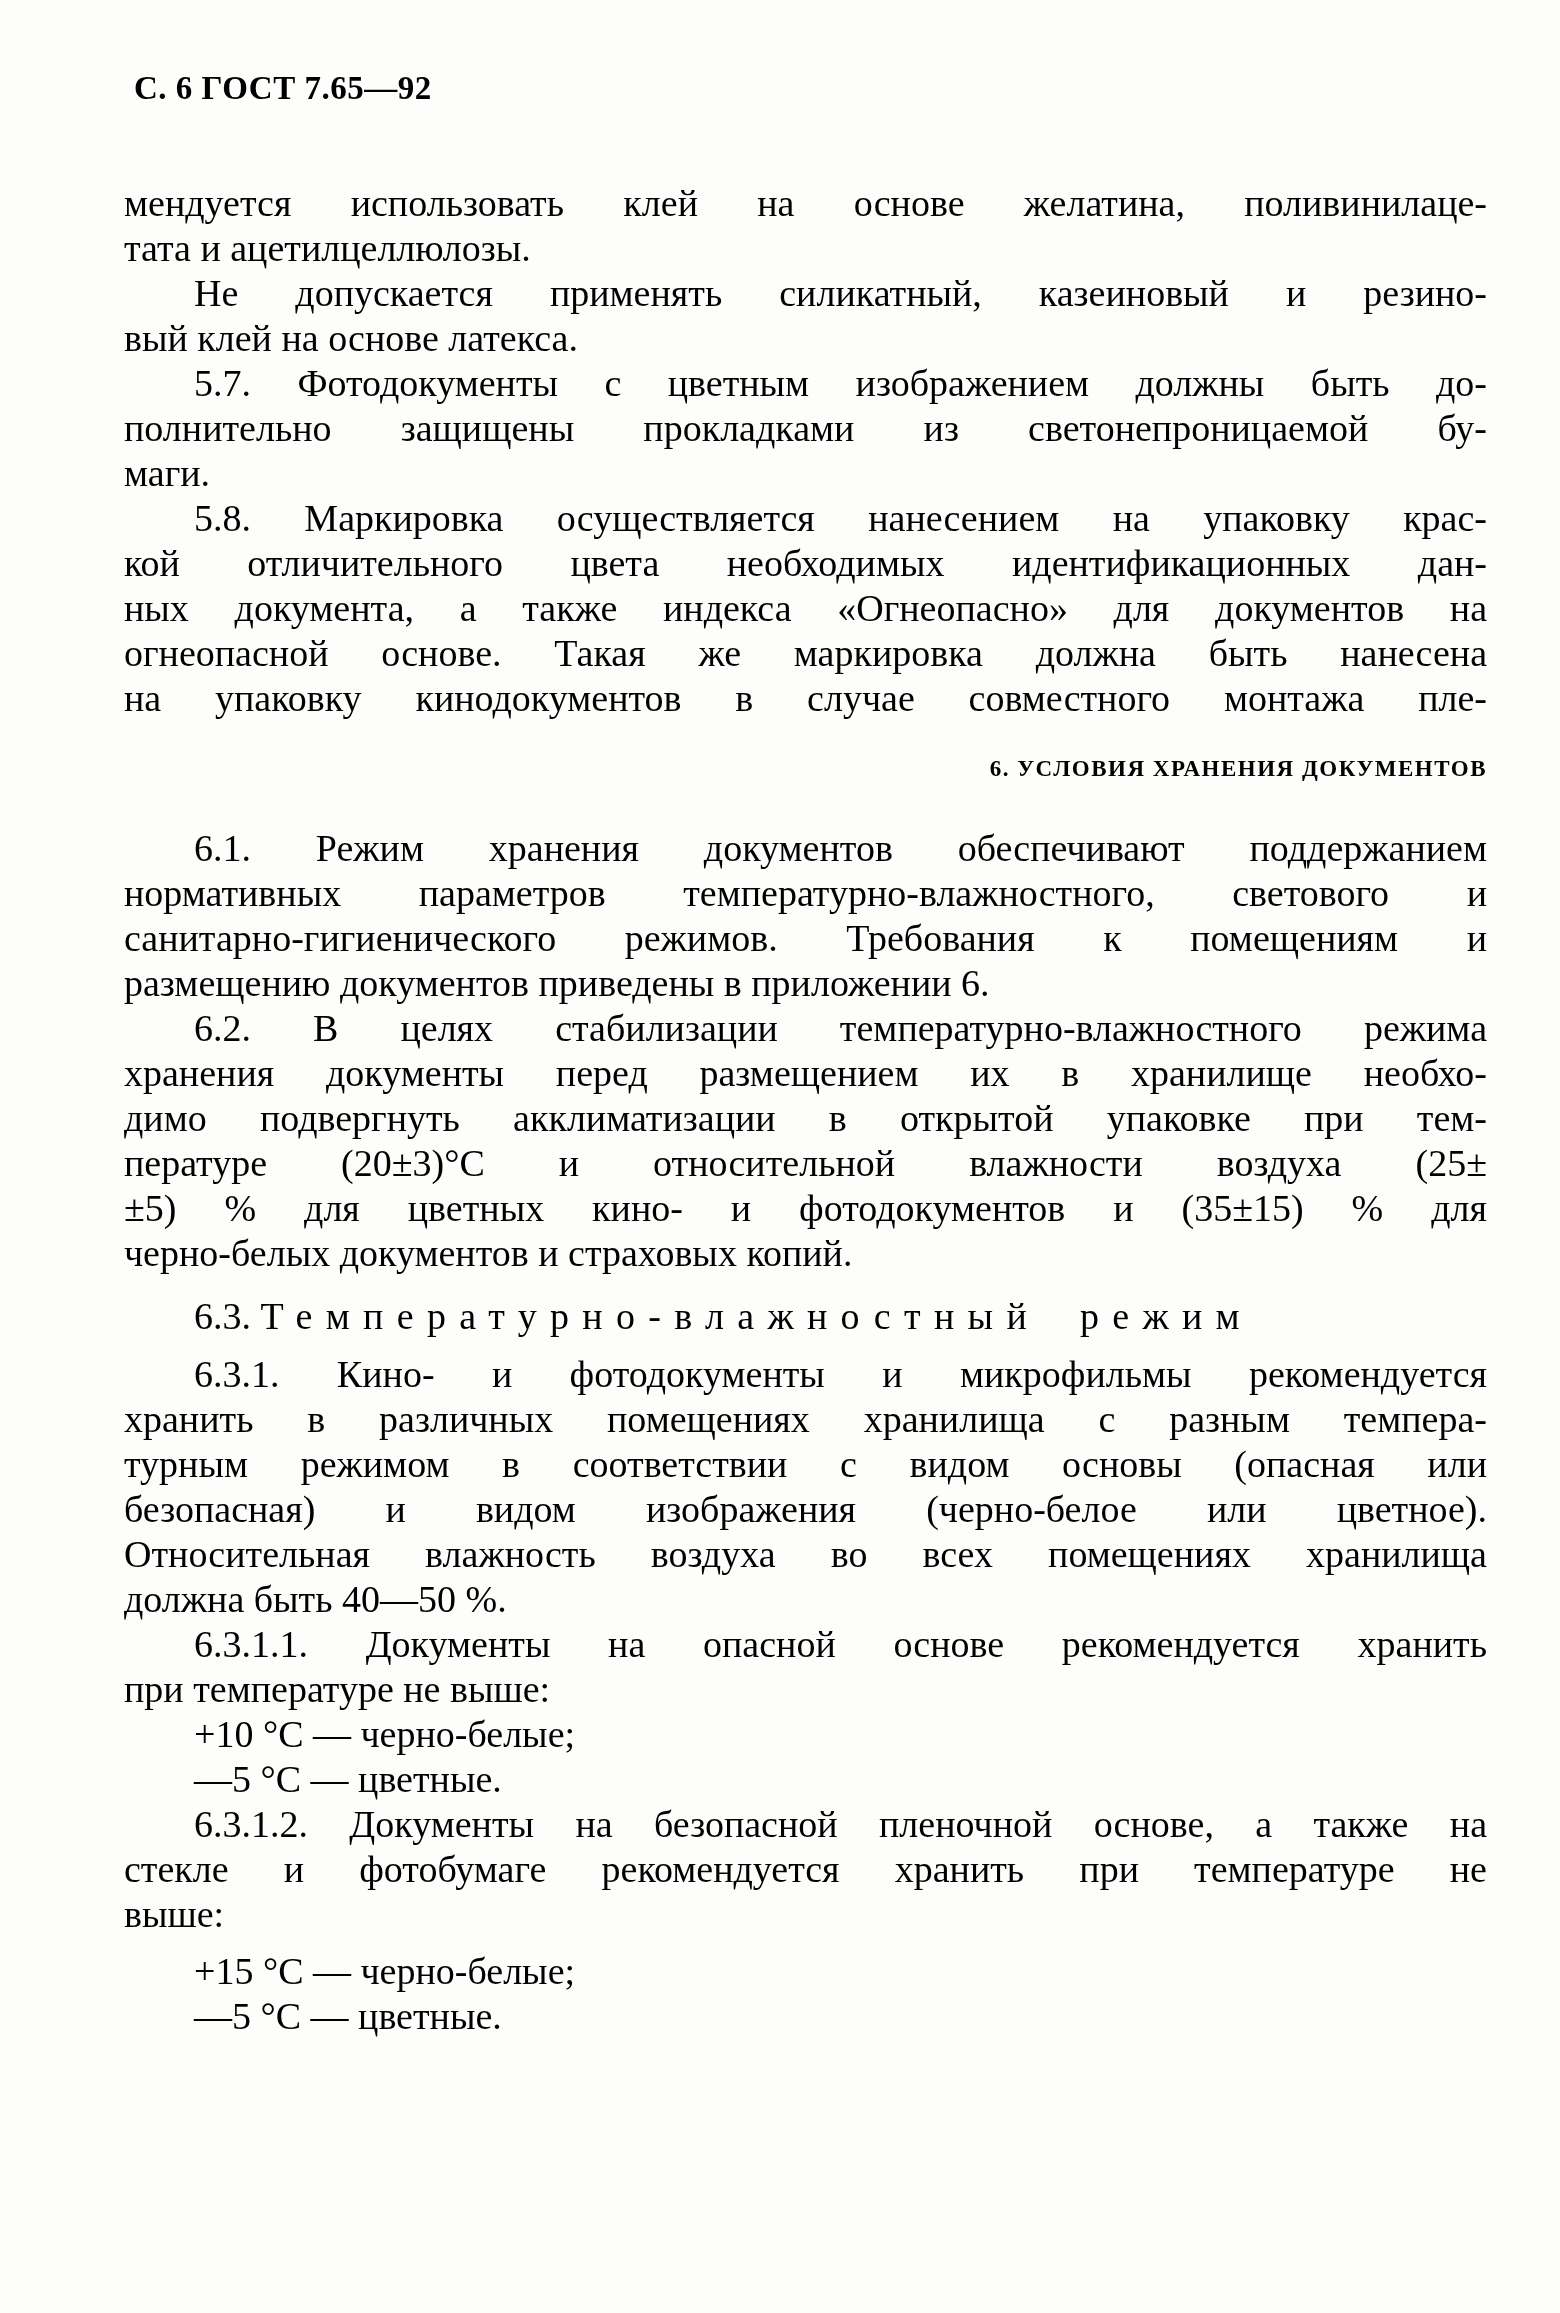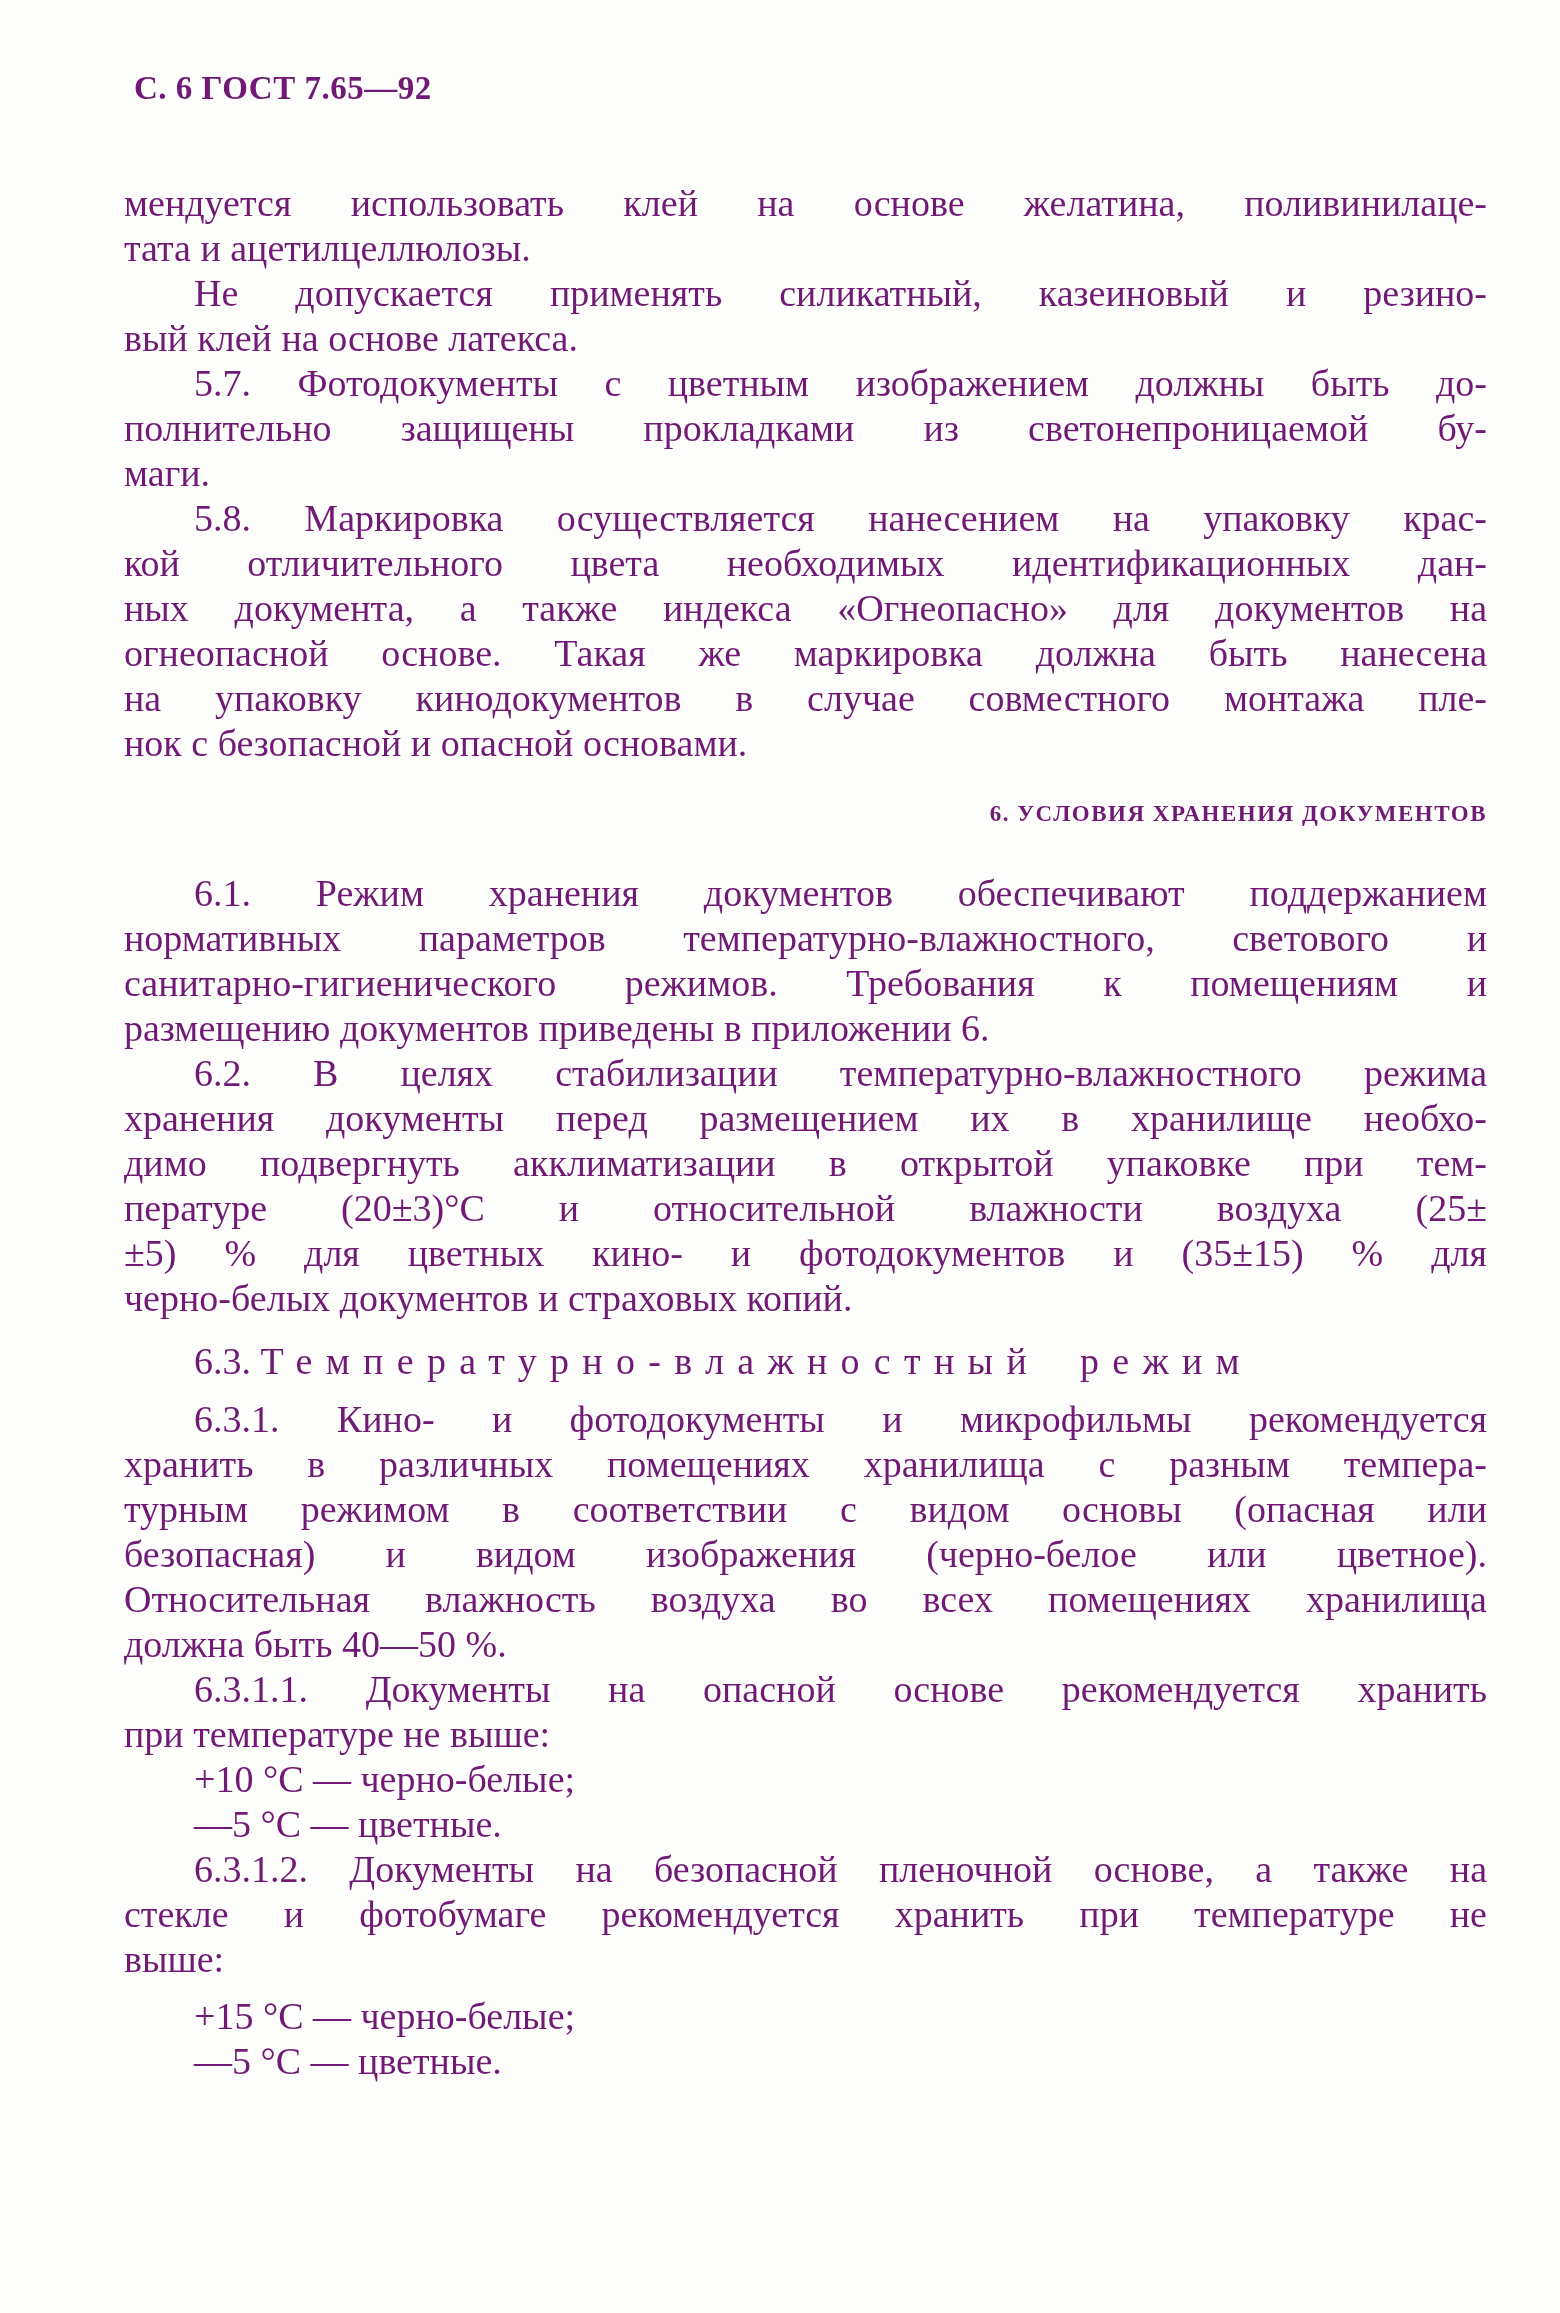--- a/index.html
+++ b/index.html
@@ -5,21 +5,21 @@
   html, body {
     margin: 0;
     padding: 0;
     background: #ffffff;
   }
   .page {
     position: relative;
     width: 1560px;
     height: 2313px;
     background: #fdfdfb;
-    color: #701a75;
+    color: #000000;
     font-family: "Liberation Serif", "DejaVu Serif", serif;
     overflow: hidden;
   }
   .running-header {
     position: absolute;
     left: 134px;
     top: 70px;
     font-size: 33px;
     font-weight: bold;
     letter-spacing: 0.5px;
@@ -85,21 +85,20 @@
         <div class="line just indent">5.7. Фотодокументы с цветным изображением должны быть до-</div>
         <div class="line just">полнительно защищены прокладками из светонепроницаемой бу-</div>
         <div class="line">маги.</div>
       </div>
       <div class="block para">
         <div class="line just indent">5.8. Маркировка осуществляется нанесением на упаковку крас-</div>
         <div class="line just">кой отличительного цвета необходимых идентификационных дан-</div>
         <div class="line just">ных документа, а также индекса «Огнеопасно» для документов на</div>
         <div class="line just">огнеопасной основе. Такая же маркировка должна быть нанесена</div>
         <div class="line just">на упаковку кинодокументов в случае совместного монтажа пле-</div>
-        <div class="line">нок с безопасной и опасной основами.</div>
       </div>
       <div class="block heading">6. УСЛОВИЯ ХРАНЕНИЯ ДОКУМЕНТОВ</div>
       <div class="block para">
         <div class="line just indent">6.1. Режим хранения документов обеспечивают поддержанием</div>
         <div class="line just">нормативных параметров температурно-влажностного, светового и</div>
         <div class="line just">санитарно-гигиенического режимов. Требования к помещениям и</div>
         <div class="line">размещению документов приведены в приложении 6.</div>
       </div>
       <div class="block para">
         <div class="line just indent">6.2. В целях стабилизации температурно-влажностного режима</div>

